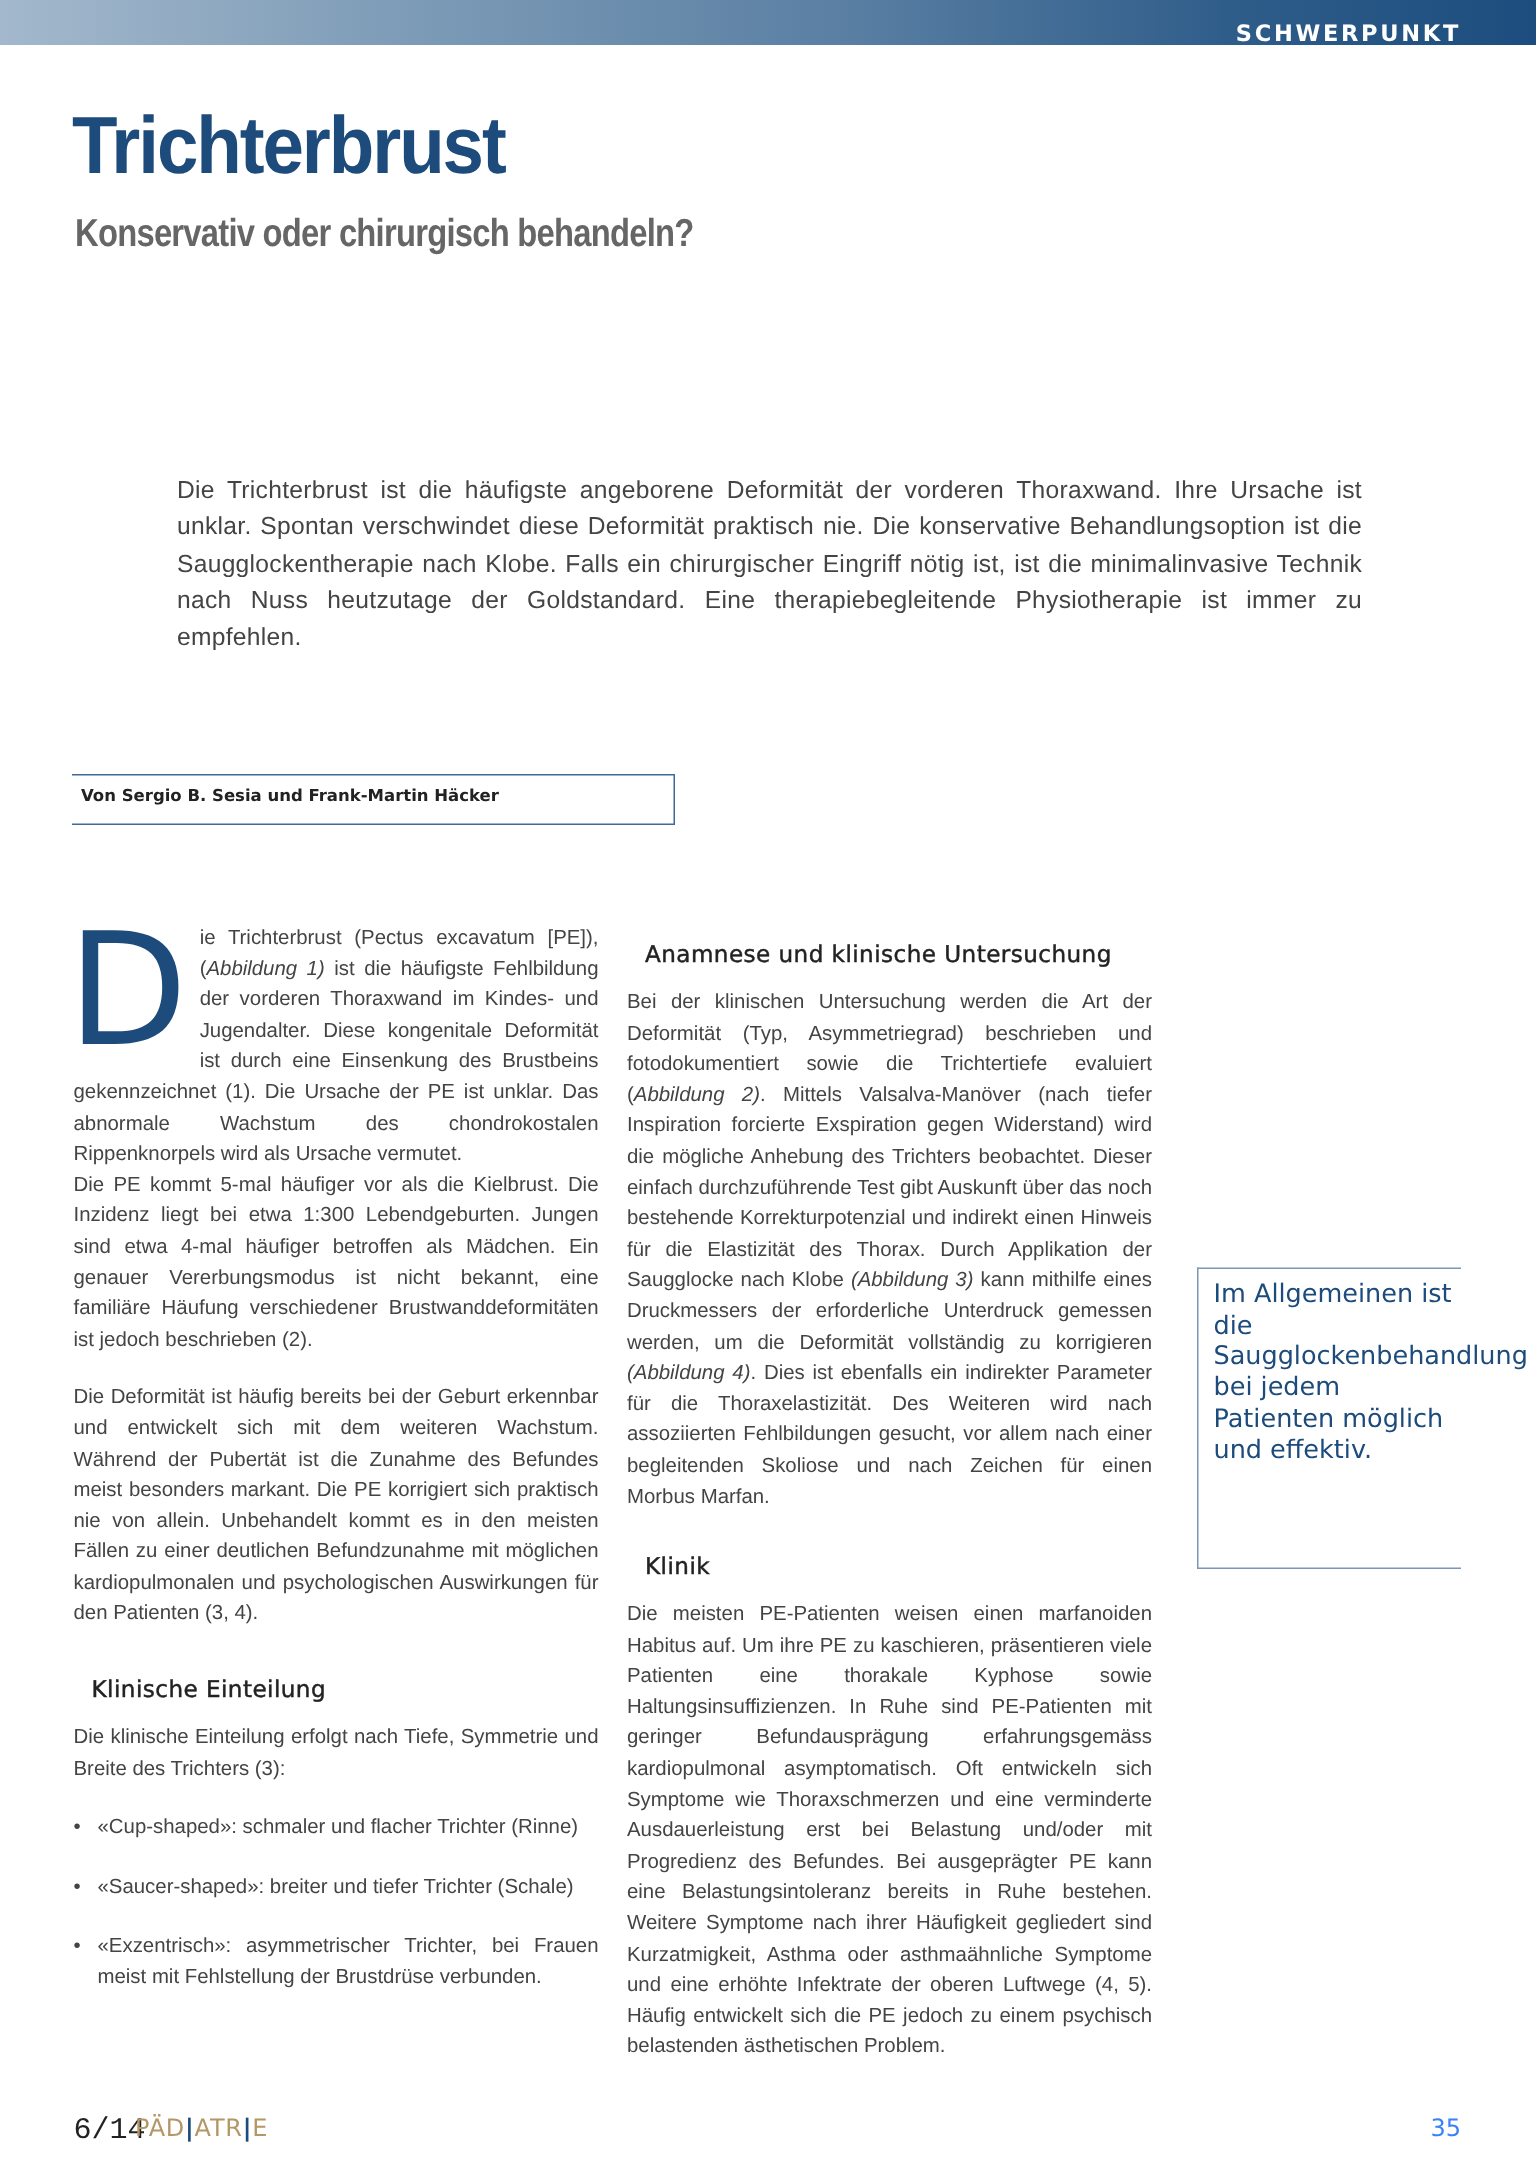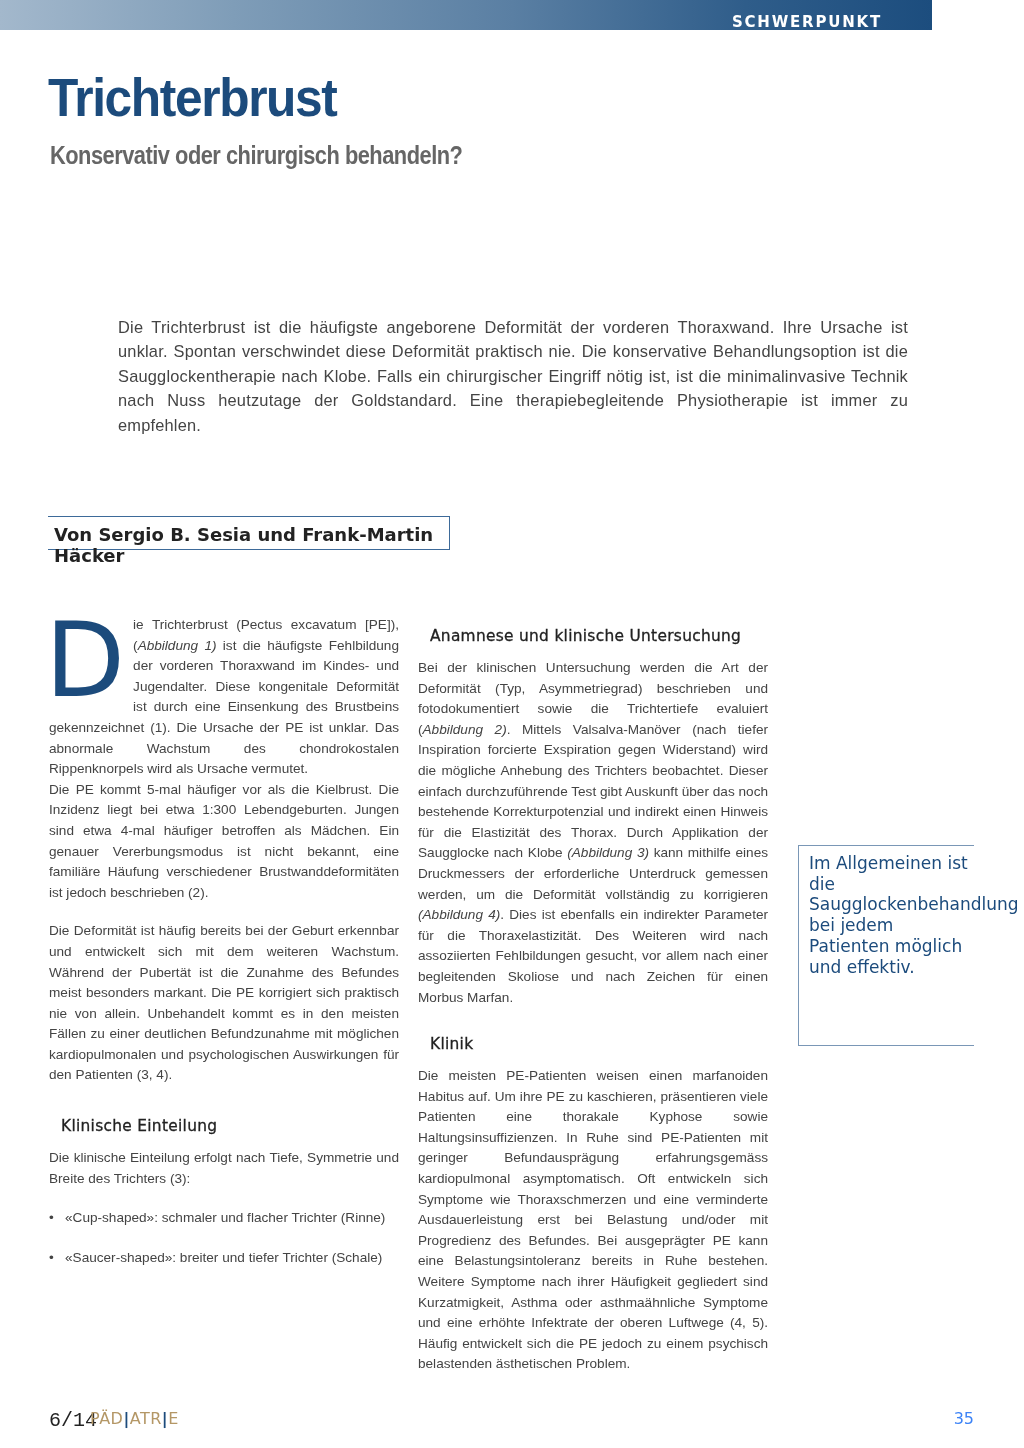--- a/index.html
+++ b/index.html
@@ -3,21 +3,21 @@
 <meta charset="utf-8">
 <style>
   html, body { margin:0; padding:0; }
   body {
     width:1024px; height:1448px; position:relative; overflow:hidden;
     background:#ffffff;
     font-family:"Liberation Sans", sans-serif;
     color:#333;
   }
   .topbar {
-    position:absolute; left:0; top:0; width:932px; height:30px;
+    position:absolute; left:0; top:0; width:1024px; height:30px;
     background:linear-gradient(90deg,#a3b8cc 0%,#7f9db8 25%,#5a7fa3 55%,#2f5d8a 80%,#1c4d7e 100%);
   }
   .section-label {
     position:absolute; right:50px; top:13px;
     font-family:"DejaVu Sans", sans-serif; font-weight:bold;
     font-size:15px; letter-spacing:1.8px; color:#ffffff;
   }
   .title {
     position:absolute; left:48px; top:66px; margin:0;
     font-family:"Liberation Sans", sans-serif; font-weight:bold;
@@ -36,21 +36,21 @@
     font-size:16.4px; line-height:24.4px; color:#444;
     text-align:justify; letter-spacing:0.2px;
   }
   .byline {
     position:absolute; left:48px; top:516px; width:402px; height:34px;
     border-top:1px solid #3d6a99; border-right:1px solid #3d6a99; border-bottom:1px solid #3d6a99;
     box-sizing:border-box;
   }
   .byline span {
     position:absolute; left:6px; top:7px;
-    font-family:"DejaVu Sans", sans-serif; font-weight:bold; font-size:18px; color:#222;
+    font-family:"DejaVu Sans", sans-serif; font-weight:bold; font-size:11px; color:#222;
   }
   .col {
     position:absolute; top:615px; width:350px;
     font-family:"Liberation Sans", sans-serif;
     font-size:13.6px; line-height:20.6px; color:#444;
   }
   .col p { margin:0; text-align:justify; }
   .col h3 {
     margin:12px; font-family:"DejaVu Sans", sans-serif;
     font-weight:normal; font-size:15.4px; line-height:20px; color:#222;
@@ -110,20 +110,21 @@
   <p><span class="dropcap">D</span><span>ie Trichterbrust (Pectus excavatum [PE]), (</span><em>Abbildung 1)</em><span> ist die häufigste Fehlbildung der vorderen Thoraxwand im Kindes- und Jugendalter. Diese kongenitale Deformität ist durch eine Einsenkung des Brustbeins gekennzeichnet (1). Die Ursache der PE ist unklar. Das abnormale Wachstum des chondrokostalen Rippenknorpels wird als Ursache vermutet.</span></p>
   <p>Die PE kommt 5-mal häufiger vor als die Kielbrust. Die Inzidenz liegt bei etwa 1:300 Lebendgeburten. Jungen sind etwa 4-mal häufiger betroffen als Mädchen. Ein genauer Vererbungsmodus ist nicht bekannt, eine familiäre Häufung verschiedener Brustwanddeformitäten ist jedoch beschrieben (2).</p>
   <div class="gap"></div>
   <p>Die Deformität ist häufig bereits bei der Geburt erkennbar und entwickelt sich mit dem weiteren Wachstum. Während der Pubertät ist die Zunahme des Befundes meist besonders markant. Die PE korrigiert sich praktisch nie von allein. Unbehandelt kommt es in den meisten Fällen zu einer deutlichen Befundzunahme mit möglichen kardiopulmonalen und psychologischen Auswirkungen für den Patienten (3, 4).</p>
   <div class="gap"></div>
   <h3>Klinische Einteilung</h3>
   <p>Die klinische Einteilung erfolgt nach Tiefe, Symmetrie und Breite des Trichters (3):</p>
   <ul class="bul">
     <li>«Cup-shaped»: schmaler und flacher Trichter (Rinne)</li>
     <li>«Saucer-shaped»: breiter und tiefer Trichter (Schale)</li>
+    <li>«Exzentrisch»: asymmetrischer Trichter, bei Frauen meist mit Fehlstellung der Brustdrüse verbunden.</li>
   </ul>
 </div>
 
 <div class="col col2">
   <h3>Anamnese und klinische Untersuchung</h3>
   <p><span>Bei der klinischen Untersuchung werden die Art der Deformität (Typ, Asymmetriegrad) beschrieben und fotodokumentiert sowie die Trichtertiefe evaluiert (</span><em>Abbildung 2)</em><span>. Mittels Valsalva-Manöver (nach tiefer Inspiration forcierte Exspiration gegen Widerstand) wird die mögliche Anhebung des Trichters beobachtet. Dieser einfach durchzuführende Test gibt Auskunft über das noch bestehende Korrekturpotenzial und indirekt einen Hinweis für die Elastizität des Thorax. Durch Applikation der Saugglocke nach Klobe </span><em>(Abbildung 3)</em><span> kann mithilfe eines Druckmessers der erforderliche Unterdruck gemessen werden, um die Deformität vollständig zu korrigieren </span><em>(Abbildung 4)</em><span>. Dies ist ebenfalls ein indirekter Parameter für die Thoraxelastizität. Des Weiteren wird nach assoziierten Fehlbildungen gesucht, vor allem nach einer begleitenden Skoliose und nach Zeichen für einen Morbus Marfan.</span></p>
   <div class="gap2"></div>
   <h3>Klinik</h3>
   <p>Die meisten PE-Patienten weisen einen marfanoiden Habitus auf. Um ihre PE zu kaschieren, präsentieren viele Patienten eine thorakale Kyphose sowie Haltungsinsuffizienzen. In Ruhe sind PE-Patienten mit geringer Befundausprägung erfahrungsgemäss kardiopulmonal asymptomatisch. Oft entwickeln sich Symptome wie Thoraxschmerzen und eine verminderte Ausdauerleistung erst bei Belastung und/oder mit Progredienz des Befundes. Bei ausgeprägter PE kann eine Belastungsintoleranz bereits in Ruhe bestehen. Weitere Symptome nach ihrer Häufigkeit gegliedert sind Kurzatmigkeit, Asthma oder asthmaähnliche Symptome und eine erhöhte Infektrate der oberen Luftwege (4, 5). Häufig entwickelt sich die PE jedoch zu einem psychisch belastenden ästhetischen Problem.</p>
 </div>

